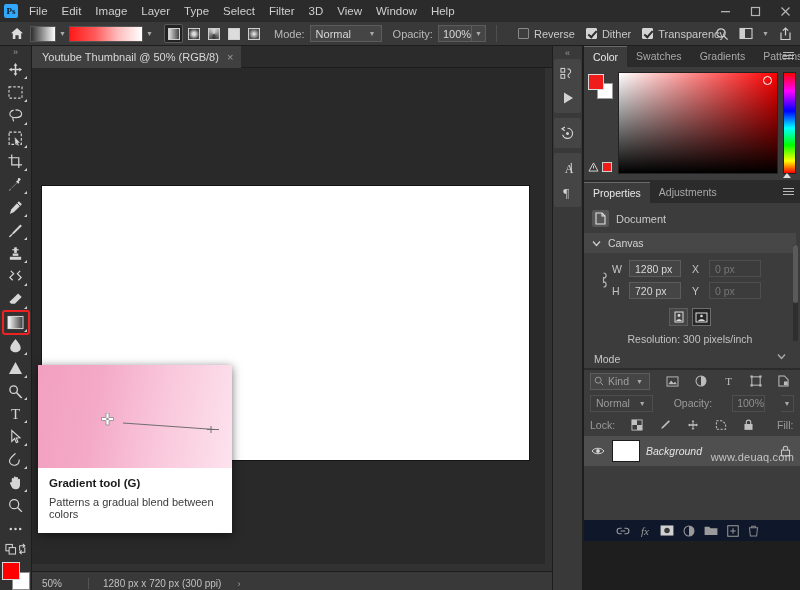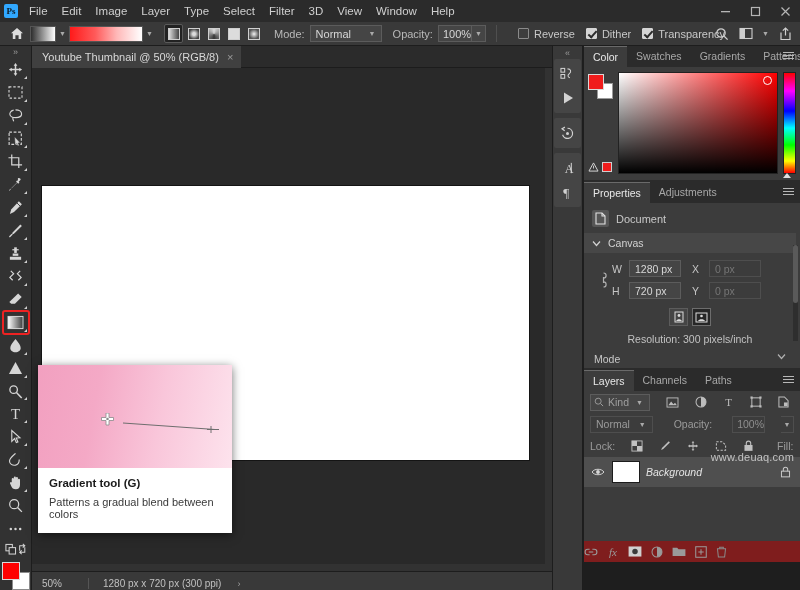--- a/index.html
+++ b/index.html
@@ -245,22 +245,22 @@
   .op-val { width: 36px; height: 17px; background: #3c3c3c; border: 1px solid #4e4e4e;
     color: #8f8f8f; font-size: 10.5px; display: flex; align-items: center; padding-left: 4px; margin-left: 4px; }
   .op-caret { width: 13px; height: 17px; border: 1px solid #4e4e4e; border-left: none;
     display: flex; align-items: center; justify-content: center; }
   .lock-lbl { font-size: 10.5px; color: #9b9b9b; }
   .lock-ico { width: 17px; height: 17px; display: flex; align-items: center; justify-content: center; color: #c0c0c0; }
   .layer-item { display: flex; align-items: center; height: 30px; background: #4f4f4f; padding: 0 6px; gap: 6px; }
   .eye { width: 16px; display: flex; justify-content: center; color: #d5d5d5; }
   .lthumb { width: 28px; height: 22px; background: #fff; border: 1px solid #1c1c1c; }
   .lname { flex: 1; font-size: 10.5px; color: #e4e4e4; font-style: italic; }
-  .layers-foot { height: 21px; background: #7f1d1d; display: flex; align-items: center;
-    justify-content: flex-start; gap: 9px; padding-right: 9px; }
+  .layers-foot { height: 21px; background: #0f172a; display: flex; align-items: center;
+    justify-content: center; gap: 9px; padding-right: 9px; }
   .lf-ico { color: #9a9a9a; display: flex; align-items: center; }
   .watermark { position: absolute; right: 6px; bottom: 7px; font-size: 11px; color: #d8d8d8;
     opacity: .85; letter-spacing: .2px; }
   .panel-sep { height: 2px; background: #2b2b2b; }
 </style>
 </head>
 <body>
 
 <div id="app">
 
@@ -735,30 +735,20 @@
         </div>
         <div class="pscroll">
             <i></i>
           </div>
       </div>
     </div>
 
     <div class="panel-sep"></div>
 
     <div class="panel">
-      <div class="panel-tabs">
-        <div class="ptab active">Layers</div>
-        <div class="ptab">Channels</div>
-        <div class="ptab">Paths</div>
-        <div class="pmenu">
-            <span></span>
-            <span></span>
-            <span></span>
-          </div>
-      </div>
       <div class="layers-body">
 
         <div class="lrow">
           <span class="kind-sel">
             <svg width="10" height="10" viewBox="0 0 11 11">
                 <circle cx="4.6" cy="4.6" r="3.3" fill="none" stroke="#9e9e9e" stroke-width="1"></circle>
                 <path d="M7.2 7.2 L10 10" stroke="#9e9e9e" stroke-width="1.1"></path>
               </svg>
             <span style="flex:1">Kind</span>
             <span class="caret">▼</span>

